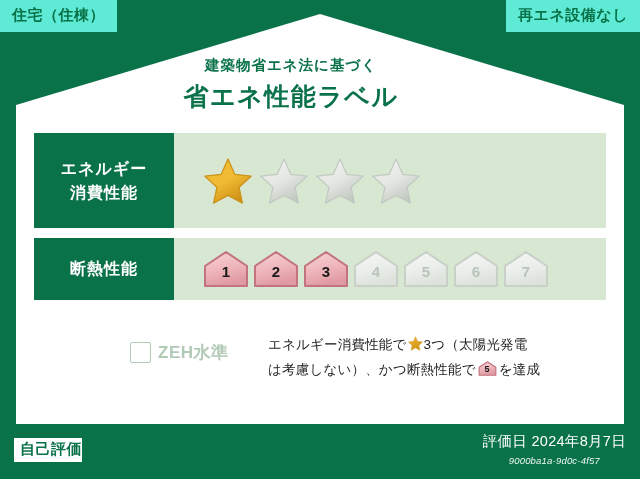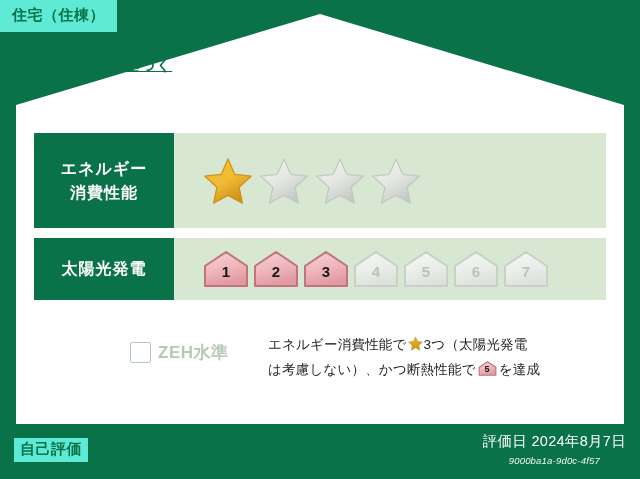--- a/index.html
+++ b/index.html
@@ -50,23 +50,22 @@
   }
   .corner-badge.left  { left: 0; }
   .corner-badge.right { right: 0; }
 
   
   .title-block {
     position: absolute;
     left: 0;
     top: 56px;
     width: 582px;
-    text-align: left;
+    text-align: center;
     color: #0a7249;
-    text-decoration: underline;
   }
   .title-sub {
     font-size: 14.5px;
     font-weight: bold;
     letter-spacing: 1px;
     margin-bottom: 5px;
   }
   .title-main {
     font-size: 25px;
     font-weight: bold;
@@ -214,25 +213,25 @@
     color: #ffffff;
   }
   .footer-left {
     position: absolute;
     left: 14px;
     top: 14px;
     display: flex;
     align-items: center;
   }
   .eval-badge {
-    background: #5eead4;
+    background: #ffffff;
     color: #0a7249;
     font-size: 15px;
     font-weight: bold;
-    padding: 3px 6px 4px 6px;
+    padding: 3px 0 4px 6px;
     letter-spacing: 0.5px;
     line-height: 1.1;
     white-space: nowrap;
   }
   .building-name {
     font-size: 14px;
     margin-left: 6px;
     letter-spacing: 0.3px;
     white-space: nowrap;
   }
@@ -257,23 +256,25 @@
   }
 </style>
 </head>
 <body>
 
 <div id="label-canvas">
 
   <div class="house-body"></div>
 
   <div class="corner-badge left">住宅（住棟）</div>
+  <div class="corner-badge right">再エネ設備なし</div>
 
   <div class="title-block">
     <div class="title-sub">建築物省エネ法に基づく</div>
+    <div class="title-main">省エネ性能ラベル</div>
   </div>
 
   <div class="rows-area">
 
     <div class="perf-row row-energy">
       <div class="perf-row-label">
         <span>エネルギー</span>
         <span>消費性能</span>
       </div>
       <div class="perf-row-value">
@@ -325,21 +326,21 @@
                 </defs>
                 <polygon points="26,3 33,19 50,21 37.5,32.5 41,49 26,41 11,49 14.5,32.5 2,21 19,19" fill="url(#sg3)" stroke="#c3c9c2" stroke-width="1.3" stroke-linejoin="round"></polygon>
               </svg>
             </span>
           </div>
       </div>
     </div>
 
     <div class="perf-row row-insul">
       <div class="perf-row-label">
-        <span>太陽光発電</span>
+        <span>断熱性能</span>
       </div>
       <div class="perf-row-value">
         <div class="house-strip" id="house-strip">
             <div class="house-chip on">
               <svg viewBox="0 0 48 40">
                 <defs>
                   <linearGradient id="hg0" x1="0" y1="0" x2="0.3" y2="1">
                     <stop offset="0%" stop-color="#f6d4d8"></stop>
                     <stop offset="60%" stop-color="#eeb4ba"></stop>
                     <stop offset="100%" stop-color="#e09aa3"></stop>

